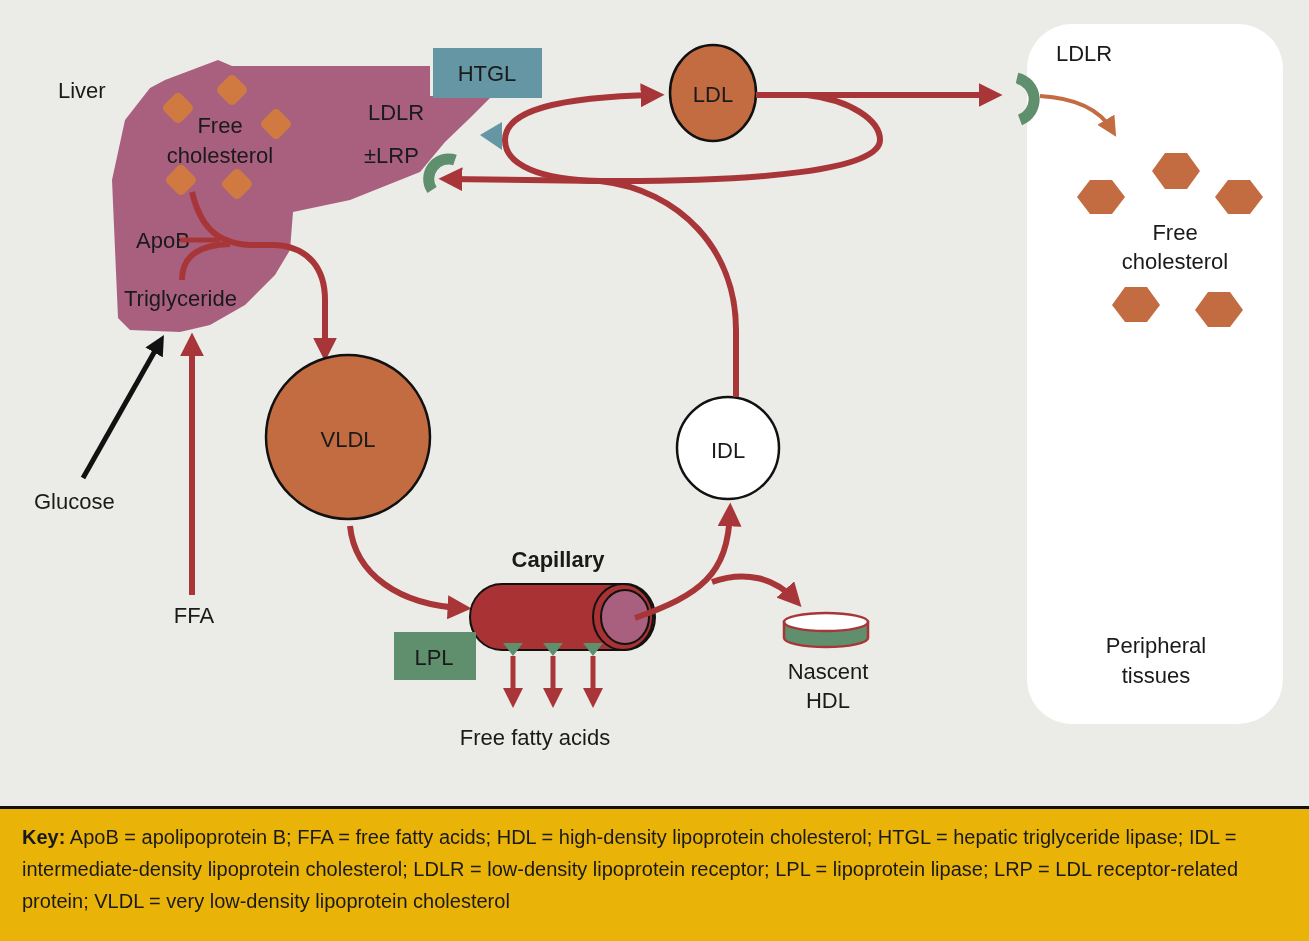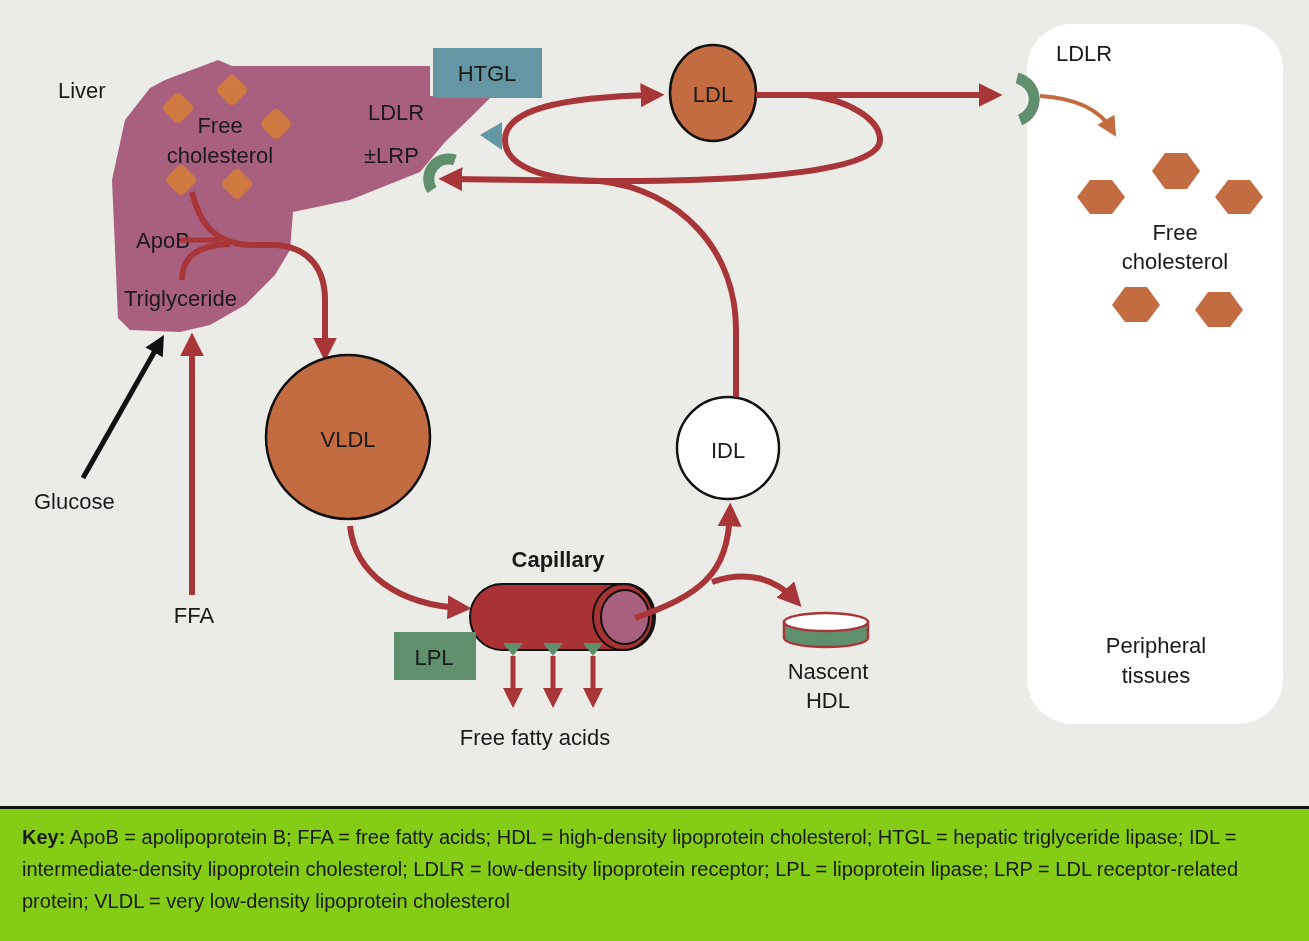--- a/index.html
+++ b/index.html
@@ -1,20 +1,20 @@
 <!DOCTYPE html>
 <html><head>
 <meta charset="utf-8">
 <style>
   html, body { margin:0; padding:0; }
   body { width:1309px; height:941px; background:#ebebe7; position:relative; overflow:hidden;
          font-family:"Liberation Sans", sans-serif; }
   #diagram { position:absolute; left:0; top:0; width:1309px; height:806px; }
   .lbl { font-family:"Liberation Sans", sans-serif; fill:#1a1a1a; }
-  #key { position:absolute; left:0; top:806px; width:1309px; height:135px; background:#84cc16;
+  #key { position:absolute; left:0; top:806px; width:1309px; height:135px; background:#eab308;
          border-top:3px solid #111; box-sizing:border-box; padding:12px 22px 0 22px;
          font-size:20px; line-height:32px; color:#1a1a1a; font-family:"Liberation Sans", sans-serif; }
   #key b { font-weight:bold; }
 </style>
 </head>
 <body>
 
 <svg id="diagram" viewBox="0 0 1309 806" xmlns="http://www.w3.org/2000/svg">
   <defs>
     <marker id="ah" viewBox="0 0 10 10" refX="6" refY="5" markerWidth="4" markerHeight="4" orient="auto">

